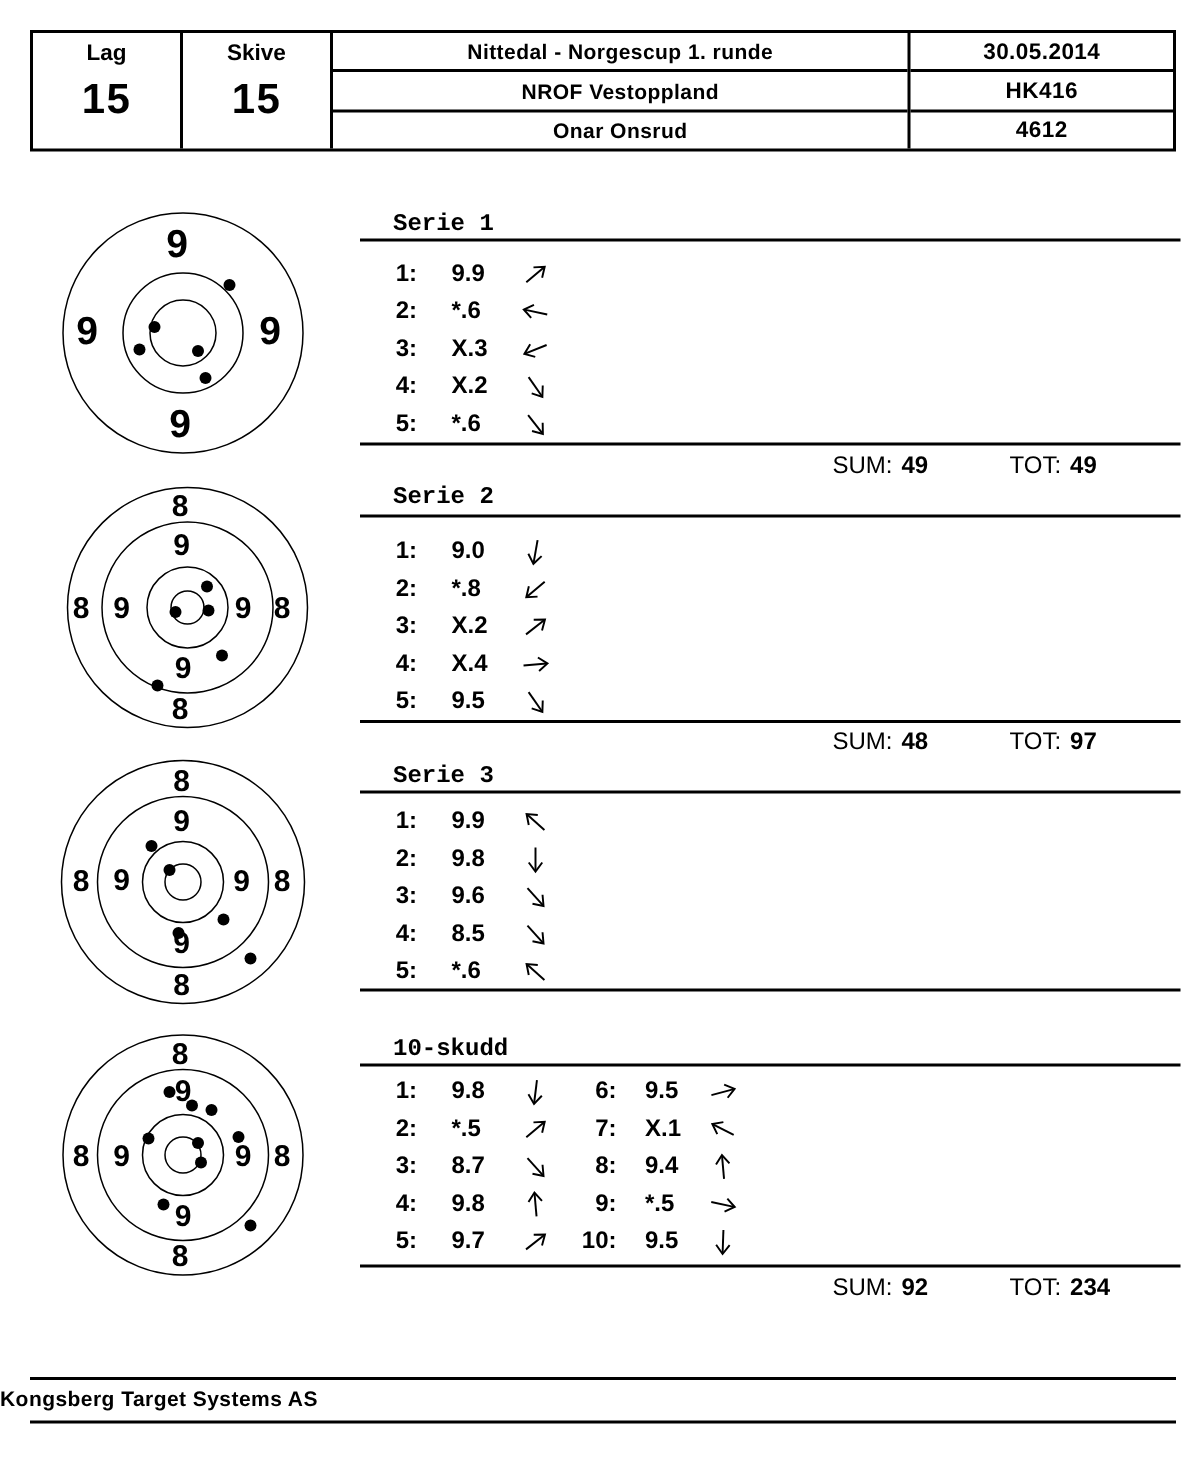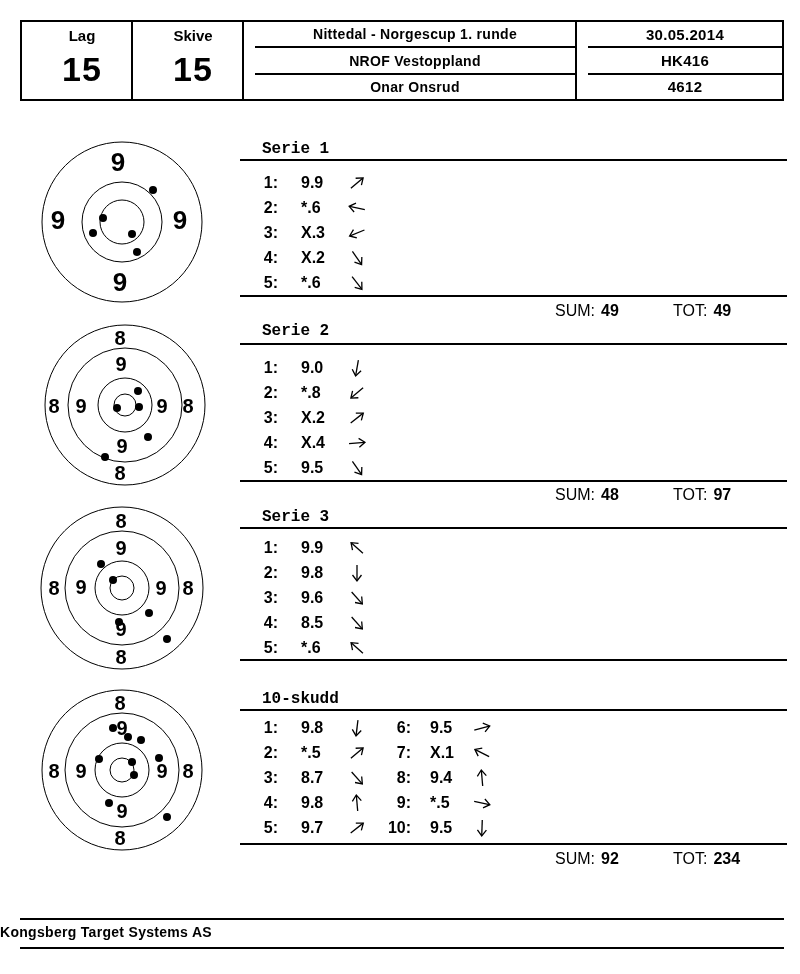--- a/index.html
+++ b/index.html
@@ -1,26 +1,26 @@
 <!DOCTYPE html>
 <html><head>
 <meta charset="utf-8">
 <style>
   html,body{margin:0;padding:0;background:#fff;}
   body{font-family:"Liberation Sans",sans-serif;font-weight:bold;color:#000;}
   .page{position:relative;width:800px;height:974px;background:#fff;overflow:hidden;}
 
   
   .htable{position:absolute;left:20px;top:20px;width:760px;height:77px;border:2px solid #000;display:flex;}
-  .hcell{border-right:2px solid #000;box-sizing:border-box;margin-left:11px;}
+  .hcell{border-right:2px solid #000;box-sizing:border-box;}
   .hc1,.hc2{width:100px;display:flex;flex-direction:column;align-items:center;}
   .hc3{flex:1;display:flex;flex-direction:column;justify-content:flex-end;}
-  .hc4{width:194px;display:flex;flex-direction:column;border-right:none;}
+  .hc4{width:175px;display:flex;flex-direction:column;border-right:none;}
   .hlabel{font-size:15px;margin-top:5px;}
-  .hbig{font-size:34px;margin-top:6px;letter-spacing:1px;}
+  .hbig{font-size:28px;margin-top:6px;letter-spacing:1px;}
   .hrow{flex:1;display:flex;align-items:center;justify-content:center;font-size:14px;letter-spacing:.3px;}
   .hrow.b{border-top:2px solid #000;}
   .hc4 .hrow{font-size:15px;}
 
   
   .target{position:absolute;width:200px;height:200px;}
   .target text{font-family:"Liberation Sans",sans-serif;}
 
   
   .scores{position:absolute;left:240px;top:0;width:547px;height:974px;font-size:16px;}

